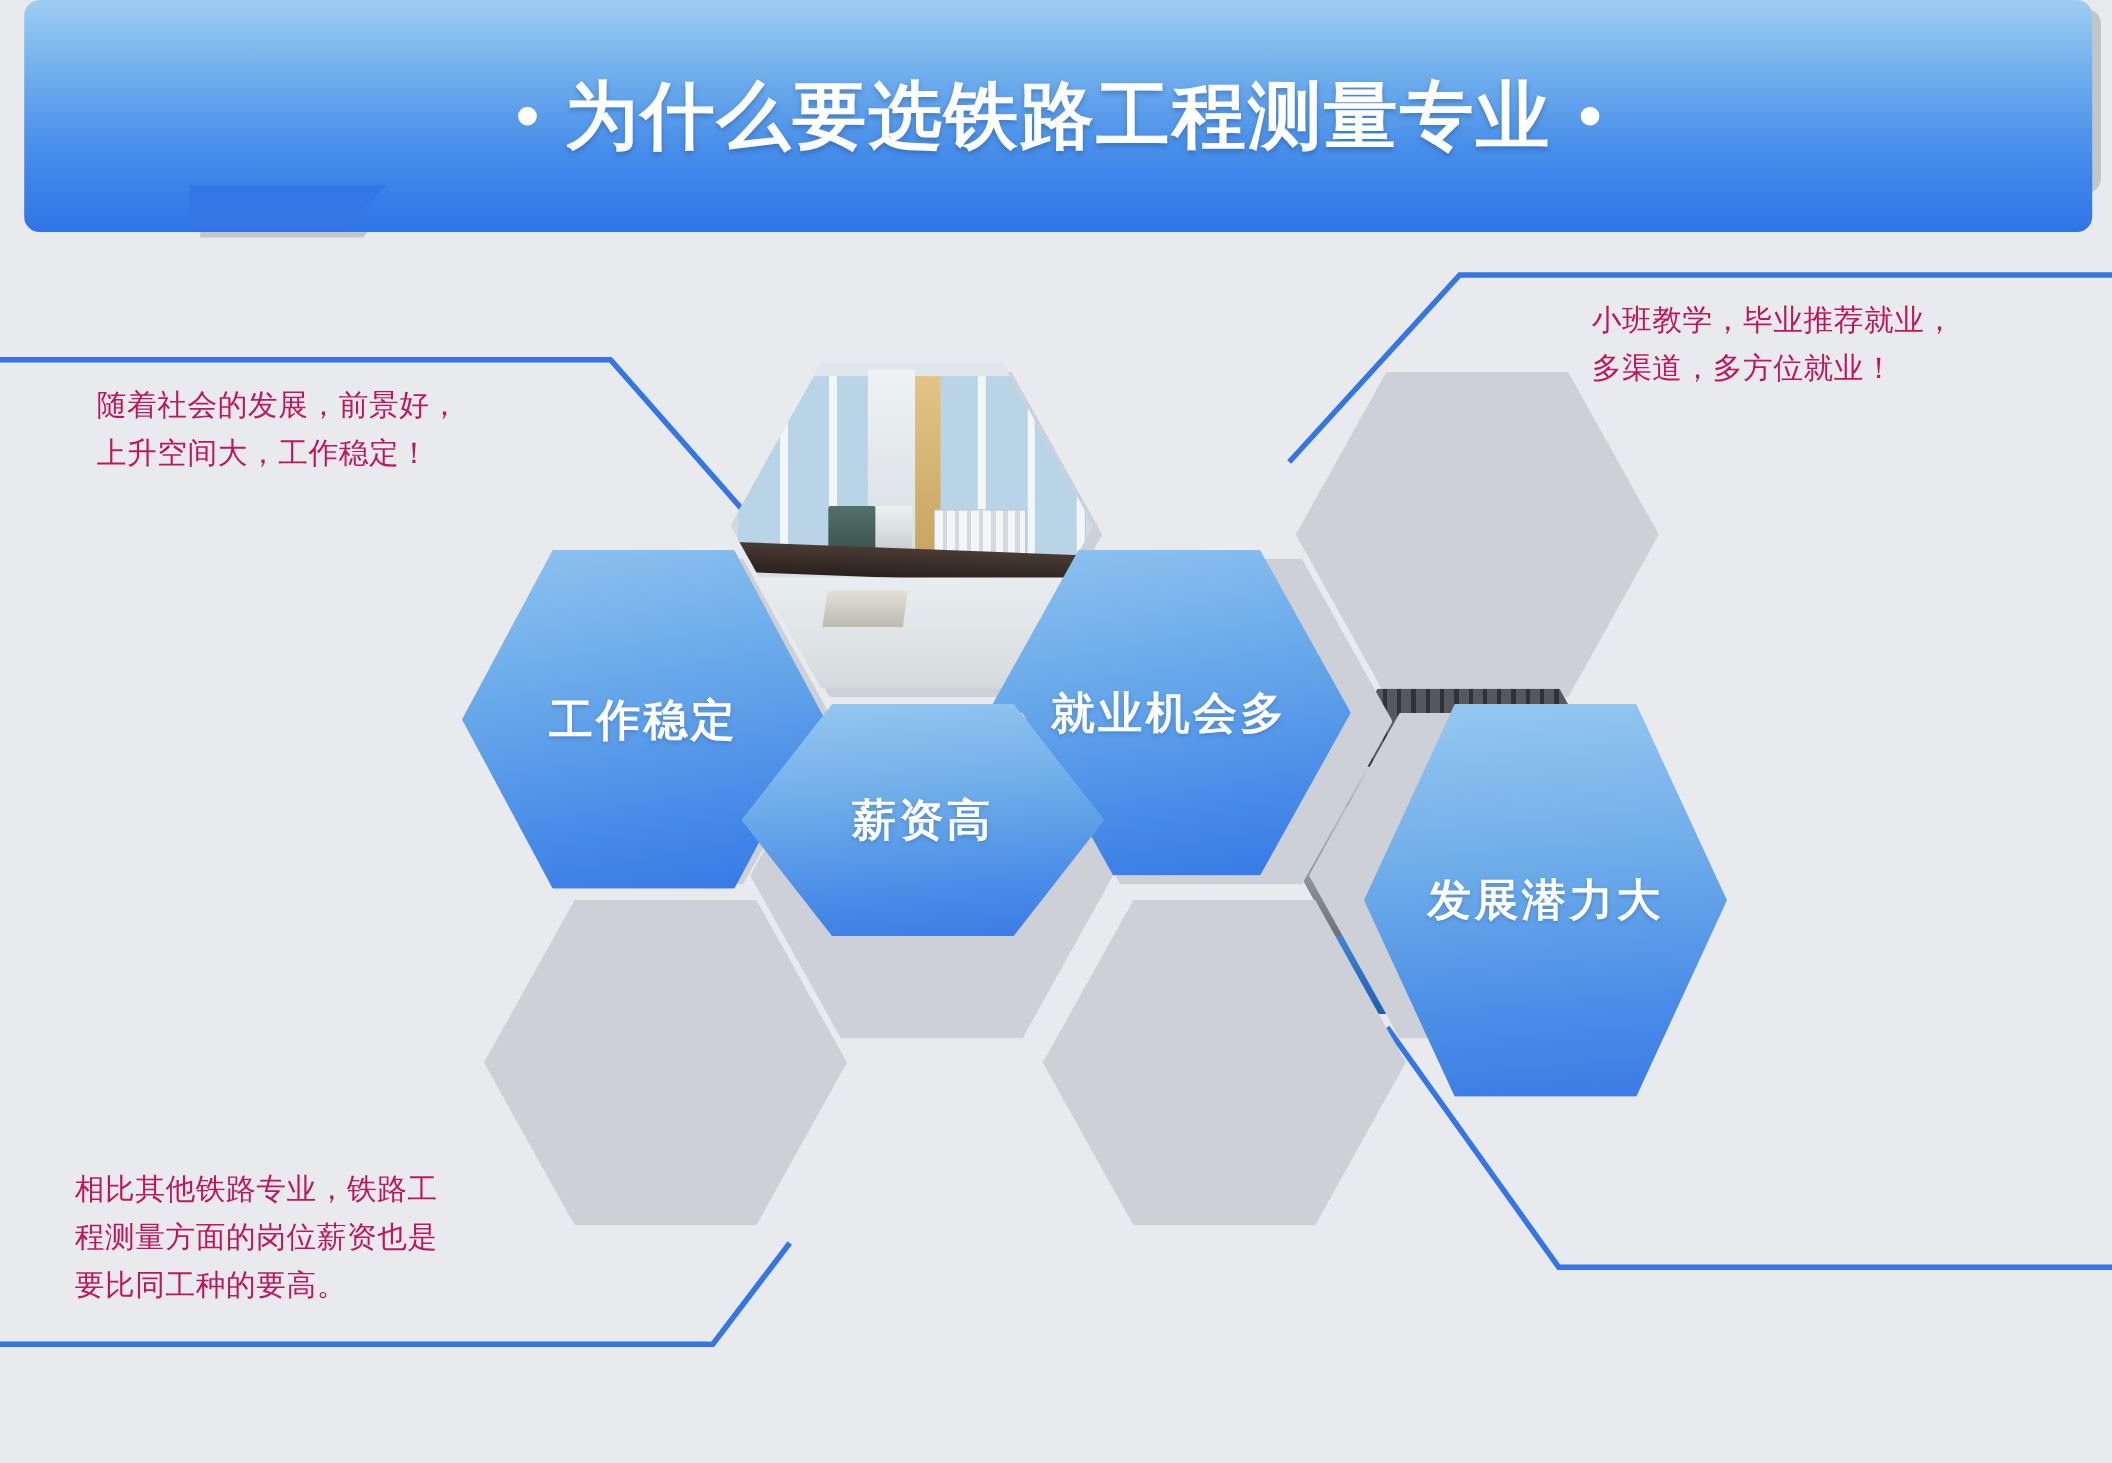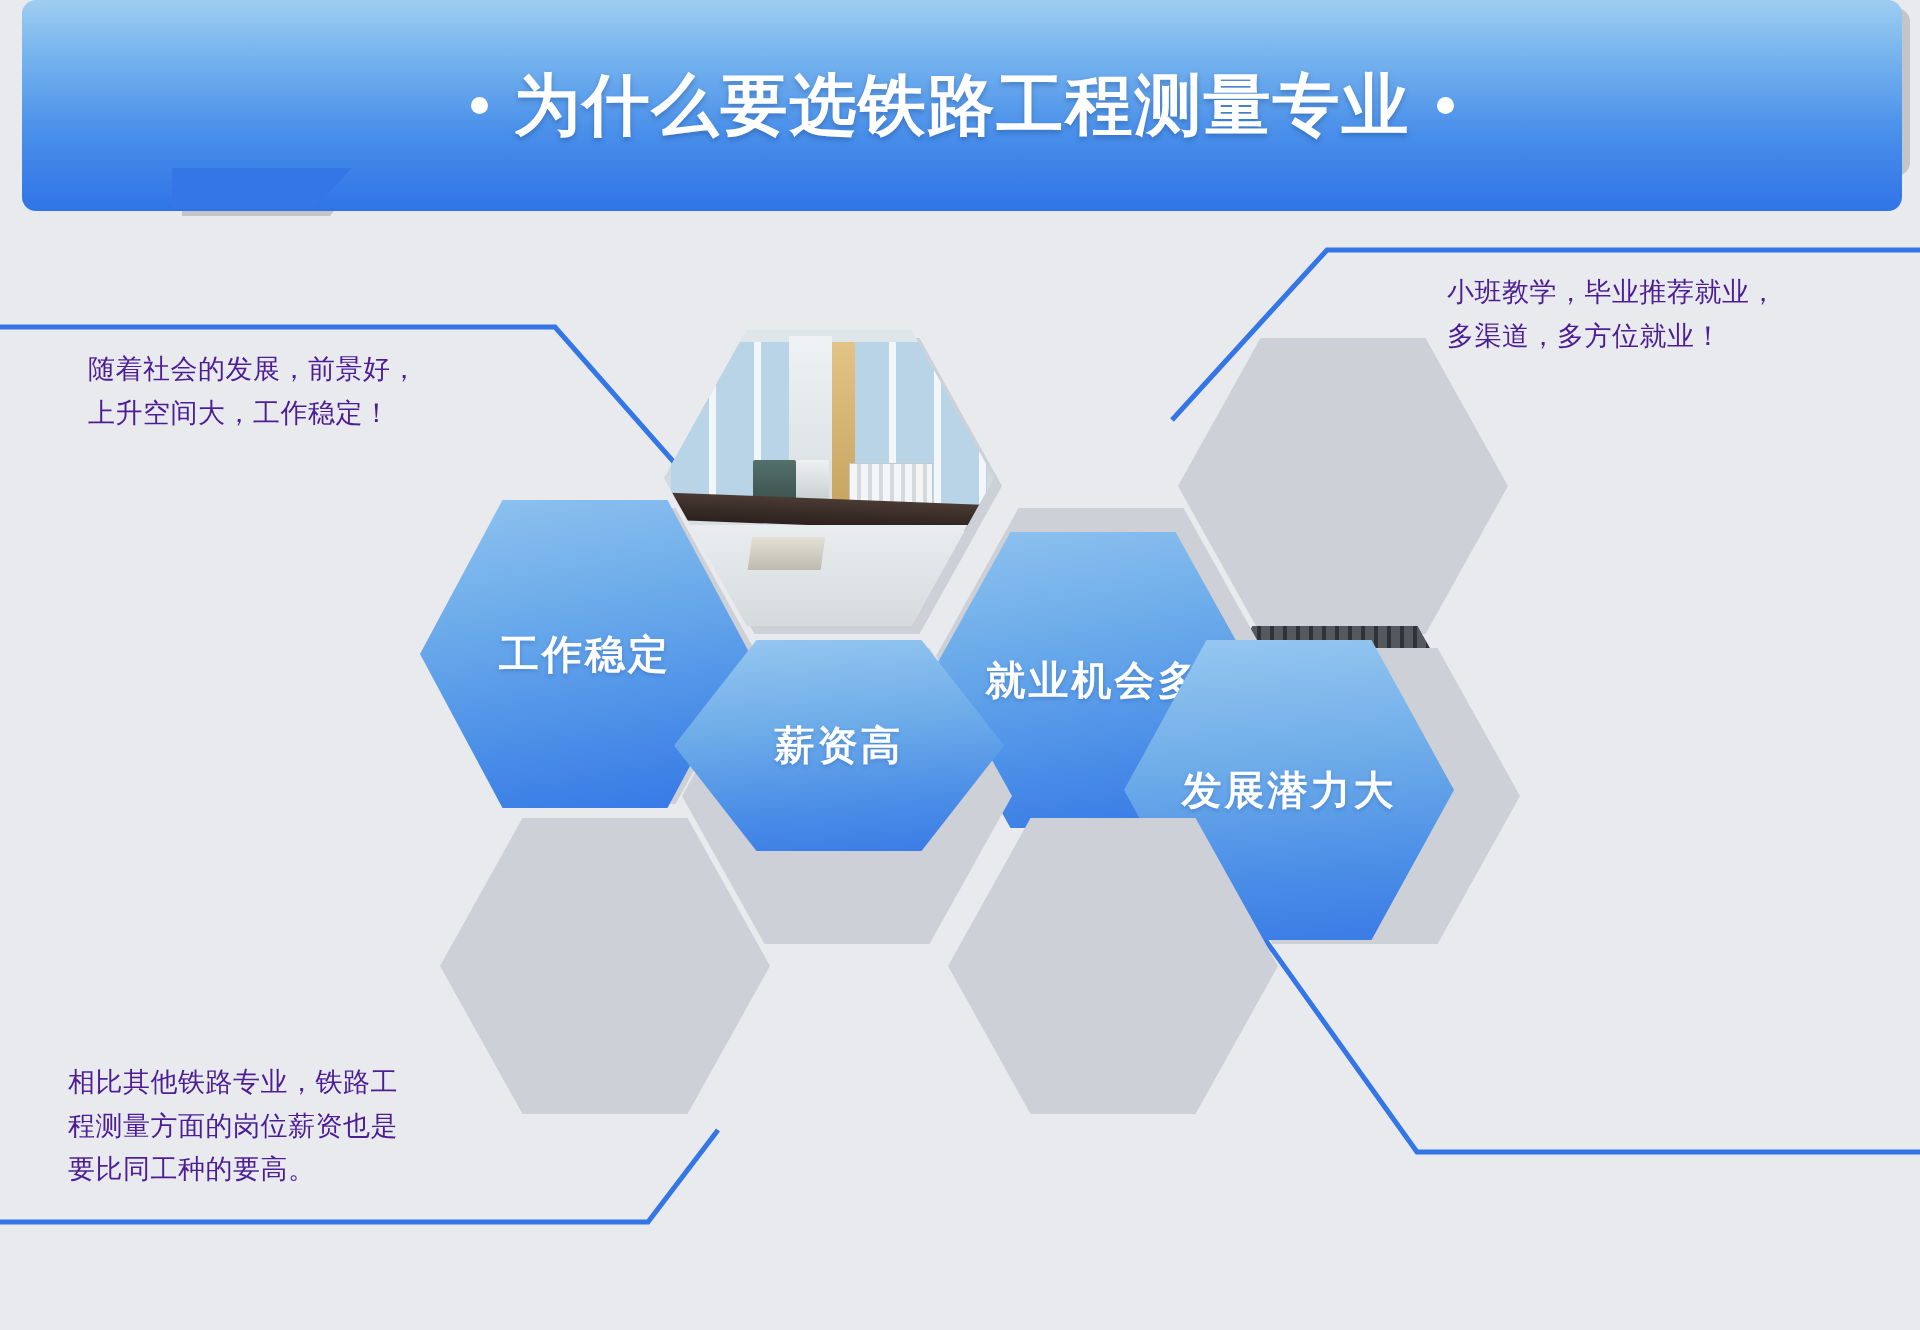--- a/index.html
+++ b/index.html
@@ -36,21 +36,21 @@
     position:absolute;left:182px;top:176px;width:180px;height:52px;
   }
   .tail-shadow svg,.tail svg{display:block;}
   .tail{position:absolute;left:172px;top:168px;width:180px;height:52px;}
 
   
   .lines{position:absolute;left:0;top:0;width:1920px;height:1330px;pointer-events:none;}
 
   
   .txt{
-    position:absolute;color:#4c1d95;font-size:27px;line-height:1.62;
+    position:absolute;color:#be185d;font-size:27px;line-height:1.62;
     font-family:"DejaVu Sans","Liberation Sans",sans-serif;
     letter-spacing:.5px;white-space:pre-line;
   }
   .txt-tl{left:88px;top:347px;width:420px;}
   .txt-tr{left:1447px;top:270px;width:420px;}
   .txt-bl{left:68px;top:1060px;width:430px;}
   .txt-br{left:1437px;top:978px;width:420px;}
 
   
   .hex{
@@ -212,31 +212,31 @@
       <div class="floor"></div>
     </div>
   </div>
 
   <div class="hex-shadow" style="left:428px;top:508px;width:330px;height:296px;"></div>
   <div class="hex g-blue" style="left:420px;top:500px;width:330px;height:308px;">
     <span class="hex-label">工作稳定</span>
   </div>
 
   <div class="hex-shadow" style="left:936px;top:508px;width:330px;height:296px;"></div>
-  <div class="hex g-blue" style="left:928px;top:500px;width:330px;height:296px;margin-top:32px;">
+  <div class="hex g-blue" style="left:898px;top:500px;width:330px;height:296px;">
     <span class="hex-label">就业机会多</span>
   </div>
 
   <div class="hex-shadow" style="left:682px;top:648px;width:330px;height:296px;"></div>
   <div class="hex g-blue2" style="left:674px;top:640px;width:330px;height:211px;">
     <span class="hex-label">薪资高</span>
   </div>
 
   <div class="hex-shadow" style="left:1190px;top:648px;width:330px;height:296px;"></div>
-  <div class="hex g-blue2" style="left:1124px;top:640px;width:330px;height:300px;justify-content:center;">
+  <div class="hex g-blue2" style="left:1240px;top:640px;width:330px;height:357px;justify-content:center;">
     <span class="hex-label">发展潜力大</span>
   </div>
 
   <div class="hex-shadow" style="left:440px;top:818px;width:330px;height:296px;"></div>
 
   <div class="hex-shadow" style="left:948px;top:818px;width:330px;height:296px;"></div>
 
   <div class="txt txt-tl">随着社会的发展，前景好，
 上升空间大，工作稳定！</div>
   <div class="txt txt-tr">小班教学，毕业推荐就业，

